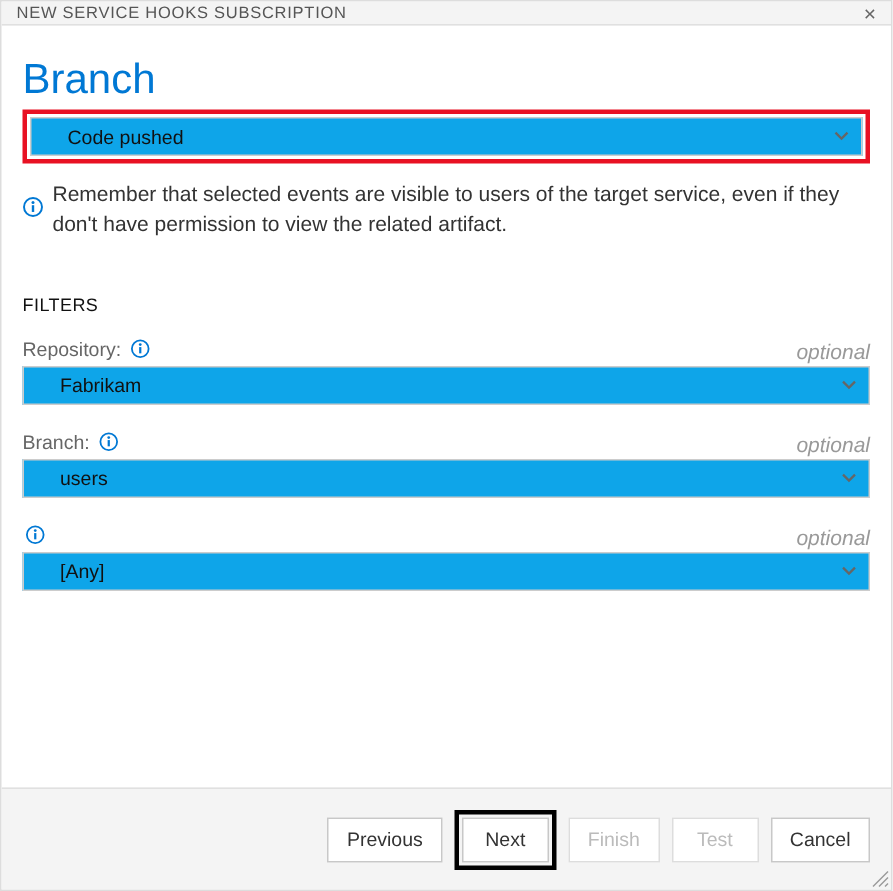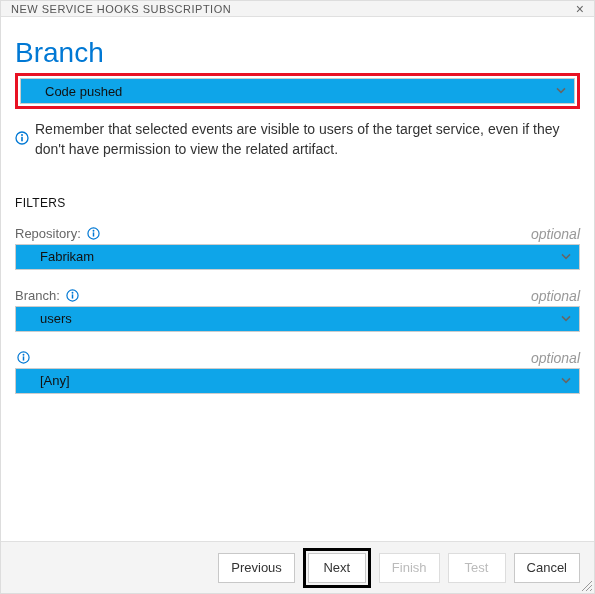--- a/index.html
+++ b/index.html
@@ -119,21 +119,21 @@
   .help-icon {
     display: inline-flex;
     vertical-align: -2px;
     margin-left: 2px;
   }
   .footer {
     position: absolute;
     bottom: 0;
     left: 0;
     right: 0;
-    height: 52px;
+    height: 68px;
     background: #f4f4f4;
     border-top: 1px solid #e0e0e0;
     display: flex;
     align-items: center;
     justify-content: flex-end;
     gap: 8px;
     padding-right: 14px;
   }
   .btn {
     height: 30px;

